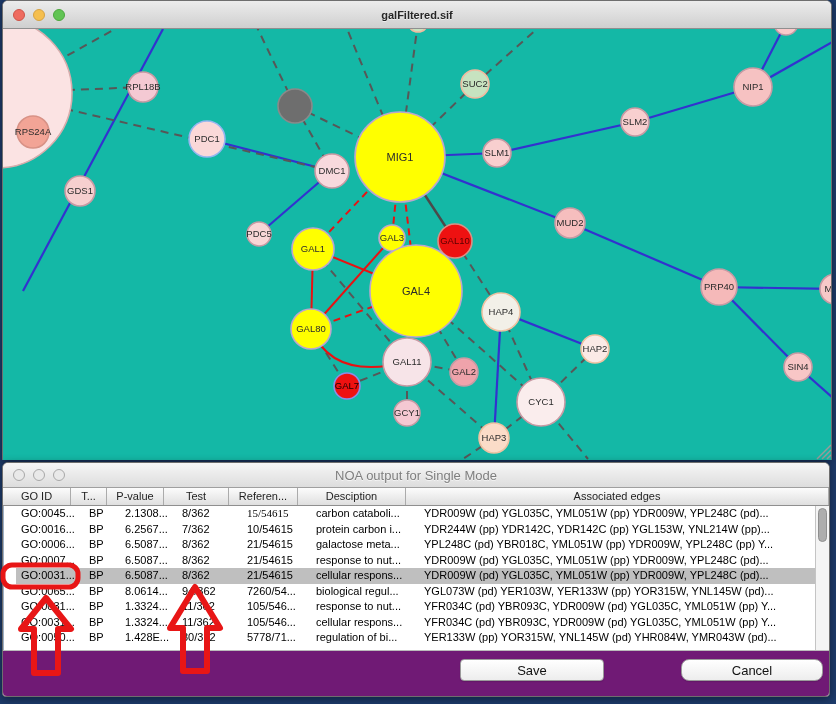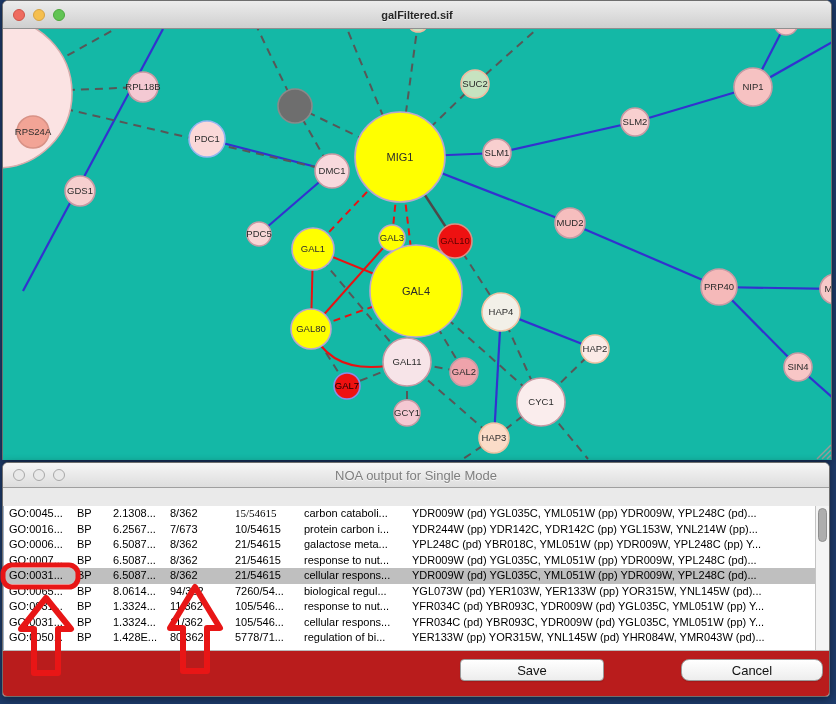--- a/index.html
+++ b/index.html
@@ -38,30 +38,30 @@
                    background:#EAEAEA; }
   .titlebar.small { height:25px; background:linear-gradient(#F6F6F6,#DDDDDD); border-bottom:1px solid #9F9F9F; }
   .titlebar.small .title { font-weight:normal; color:#7E7E7E; font-size:13px; }
 
   .table-head { position:absolute; top:25px; left:0; right:0; height:18px; display:flex;
                 background:linear-gradient(#FCFCFC,#DFDFDF); border-bottom:1px solid #8F8F8F; }
   .head-cell { font-size:11px; line-height:17px; text-align:center; color:#1E1E1E;
                border-right:1px solid #ABABAB; overflow:hidden; white-space:nowrap; }
   .table-body { position:absolute; top:43px; left:0; right:14px; height:144px; background:#fff;
                 overflow:hidden; border-left:1px solid #9FB0C4; }
-  .t-row { display:flex; height:15.5px; }
+  .t-row { display:flex; height:15.5px;margin-left:12px; }
   .t-row.selected { background:#BFBFBF; }
   .t-cell { font-size:11px; line-height:15.5px; color:#000; white-space:nowrap; overflow:hidden;
             padding-left:5px; }
   .scrollbar { position:absolute; top:43px; right:0; width:14px; height:144px; background:#F4F4F4;
                border-left:1px solid #C4C4C4; }
   .scroll-thumb { position:absolute; top:2px; left:2px; width:9px; height:34px; background:#ADADAD;
                   border-radius:5px; border:1px solid #8F8F8F; }
   .table-strip { position:absolute; top:187px; left:0; right:0; height:1px; background:#BBBBBB; }
-  .button-panel { position:absolute; top:188px; left:0; right:0; bottom:0; background:#b91c1c;
+  .button-panel { position:absolute; top:188px; left:0; right:0; bottom:0; background:#701a75;
                   border-radius:0 0 4px 4px; }
   .mac-btn { position:absolute; top:8px; height:22px; border:1px solid #9B9B9B; border-radius:4px;
              background:linear-gradient(#FFFFFF,#EDEDED); font-size:13px; color:#111;
              font-family:"Liberation Sans", sans-serif; box-shadow:0 1px 1px rgba(0,0,0,.12); }
   .mac-btn.save   { left:457px; width:144px; }
   .mac-btn.cancel { left:678px; width:142px;border-radius:8px; }
 
   
   .annotations { position:absolute; left:0; top:0; width:836px; height:704px; pointer-events:none; z-index:50; }
   .anno { stroke:#E81616; fill:none; stroke-linejoin:round; stroke-linecap:round; }
@@ -203,35 +203,44 @@
 <div class="window output-window">
   <div class="titlebar small">
     <span class="lights">
       <span class="light inactive"></span>
       <span class="light inactive"></span>
       <span class="light inactive"></span>
     </span>
     <div class="title">NOA output for Single Mode</div>
   </div>
 
+  <div class="table-head" id="table-head">
+      <div class="head-cell" style="width: 68px;">GO ID</div>
+      <div class="head-cell" style="width: 36px;">T...</div>
+      <div class="head-cell" style="width: 57px;">P-value</div>
+      <div class="head-cell" style="width: 65px;">Test</div>
+      <div class="head-cell" style="width: 69px;">Referen...</div>
+      <div class="head-cell" style="width: 108px;">Desciption</div>
+      <div class="head-cell" style="flex: 1 1 0%;">Associated edges</div>
+    </div>
   <div class="table-body" id="table-body">
       <div class="t-row">
         <div class="t-cell" style="width: 68px;">GO:0045...</div>
         <div class="t-cell" style="width: 36px;">BP</div>
         <div class="t-cell" style="width: 57px;">2.1308...</div>
         <div class="t-cell" style="width: 65px;">8/362</div>
         <div class="t-cell" style="width: 69px; font-family: Liberation Serif, serif;">15/54615</div>
         <div class="t-cell" style="width: 108px;">carbon cataboli...</div>
         <div class="t-cell" style="flex: 1 1 0%;">YDR009W (pd) YGL035C, YML051W (pp) YDR009W, YPL248C (pd)...</div>
       </div>
       <div class="t-row">
         <div class="t-cell" style="width: 68px;">GO:0016...</div>
         <div class="t-cell" style="width: 36px;">BP</div>
         <div class="t-cell" style="width: 57px;">6.2567...</div>
-        <div class="t-cell" style="width: 65px;">7/673</div>
+        <div class="t-cell" style="width: 65px;">7/362</div>
         <div class="t-cell" style="width: 69px;">10/54615</div>
         <div class="t-cell" style="width: 108px;">protein carbon i...</div>
         <div class="t-cell" style="flex: 1 1 0%;">YDR244W (pp) YDR142C, YDR142C (pp) YGL153W, YNL214W (pp)...</div>
       </div>
       <div class="t-row">
         <div class="t-cell" style="width: 68px;">GO:0006...</div>
         <div class="t-cell" style="width: 36px;">BP</div>
         <div class="t-cell" style="width: 57px;">6.5087...</div>
         <div class="t-cell" style="width: 65px;">8/362</div>
         <div class="t-cell" style="width: 69px;">21/54615</div>

